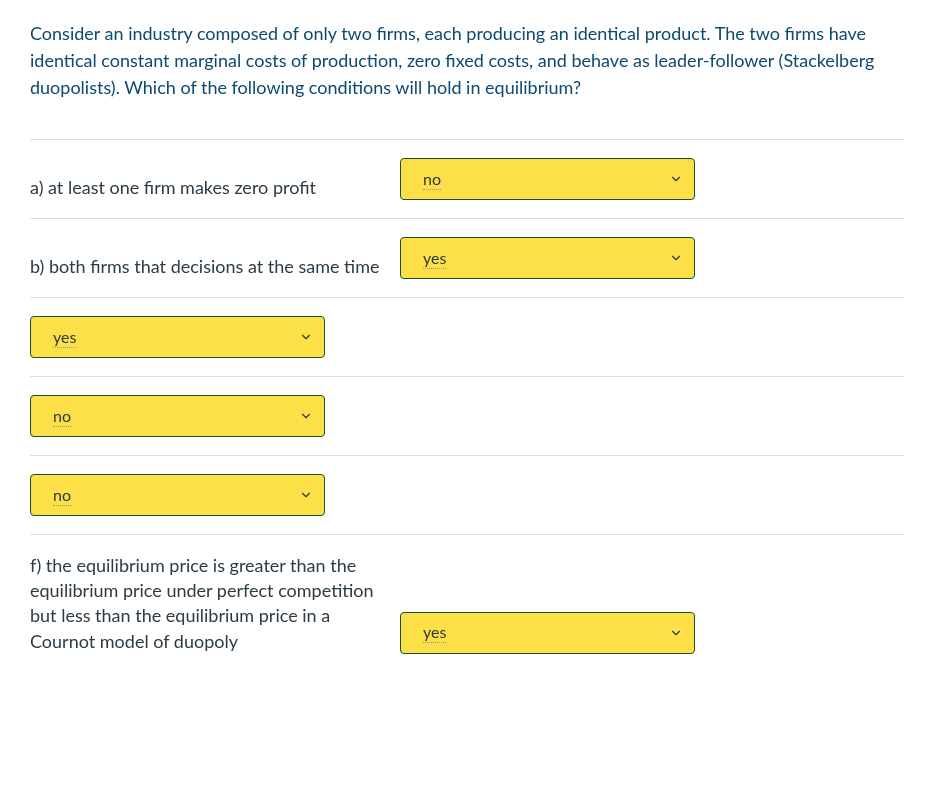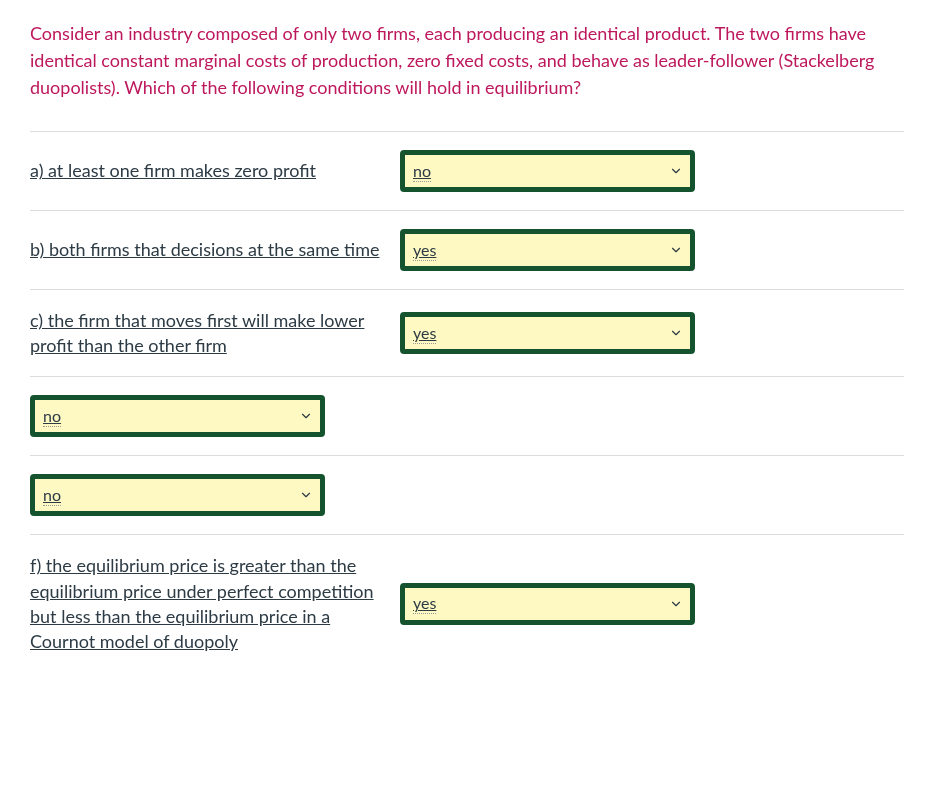--- a/index.html
+++ b/index.html
@@ -10,50 +10,49 @@
     body {
       font-family: 'Lato', 'Helvetica Neue', Arial, sans-serif;
       font-size: 18px;
       color: #2d3b45;
       background: #fff;
       padding: 20px 30px;
       width: 934px;
     }
     .question-stem {
       line-height: 1.5;
-      margin-bottom: 30px;
-      color: #be185d;
+      margin-bottom: 38px;
+      color: #0c4a6e;
     }
     .answer-row {
       display: flex;
-      align-items: center;
+      align-items: flex-end;
       padding: 18px 0;
       border-top: 1px solid #ddd;
-      text-decoration: underline;
     }
     .answer-row:first-of-type {
       border-top: 1px solid #ddd;
     }
     .answer-label {
       flex: 0 0 370px;
       padding-right: 20px;
       color: #2d3b45;
       line-height: 1.4;
     }
     .select-wrapper {
       position: relative;
       width: 295px;
     }
     .select-field {
       width: 100%;
       height: 42px;
-      padding: 8px 36px 8px 8px;
-      border: 5px solid #14532d;
+      padding: 8px 36px 8px 22px;
+      border: 1px solid #14532d;
       border-radius: 4px;
-      background: #fef9c3;
+      background: #fde047;
       font-size: 16px;
       color: #2d3b45;
       cursor: pointer;
       display: flex;
       align-items: center;
     }
     .select-field span {
       border-bottom: 1px dotted #999;
       padding-bottom: 1px;
     }
@@ -95,21 +94,20 @@
     </div>
     <div class="chevron">
       <svg width="14" height="14" viewBox="0 0 24 24" fill="none" stroke="#2d3b45" stroke-width="2" stroke-linecap="round" stroke-linejoin="round">
           <polyline points="6 9 12 15 18 9"></polyline>
         </svg>
     </div>
   </div>
 </div>
 
 <div class="answer-row">
-  <div class="answer-label">c) the firm that moves first will make lower profit than the other firm</div>
   <div class="select-wrapper">
     <div class="select-field">
       <span>yes</span>
     </div>
     <div class="chevron">
       <svg width="14" height="14" viewBox="0 0 24 24" fill="none" stroke="#2d3b45" stroke-width="2" stroke-linecap="round" stroke-linejoin="round">
           <polyline points="6 9 12 15 18 9"></polyline>
         </svg>
     </div>
   </div>

